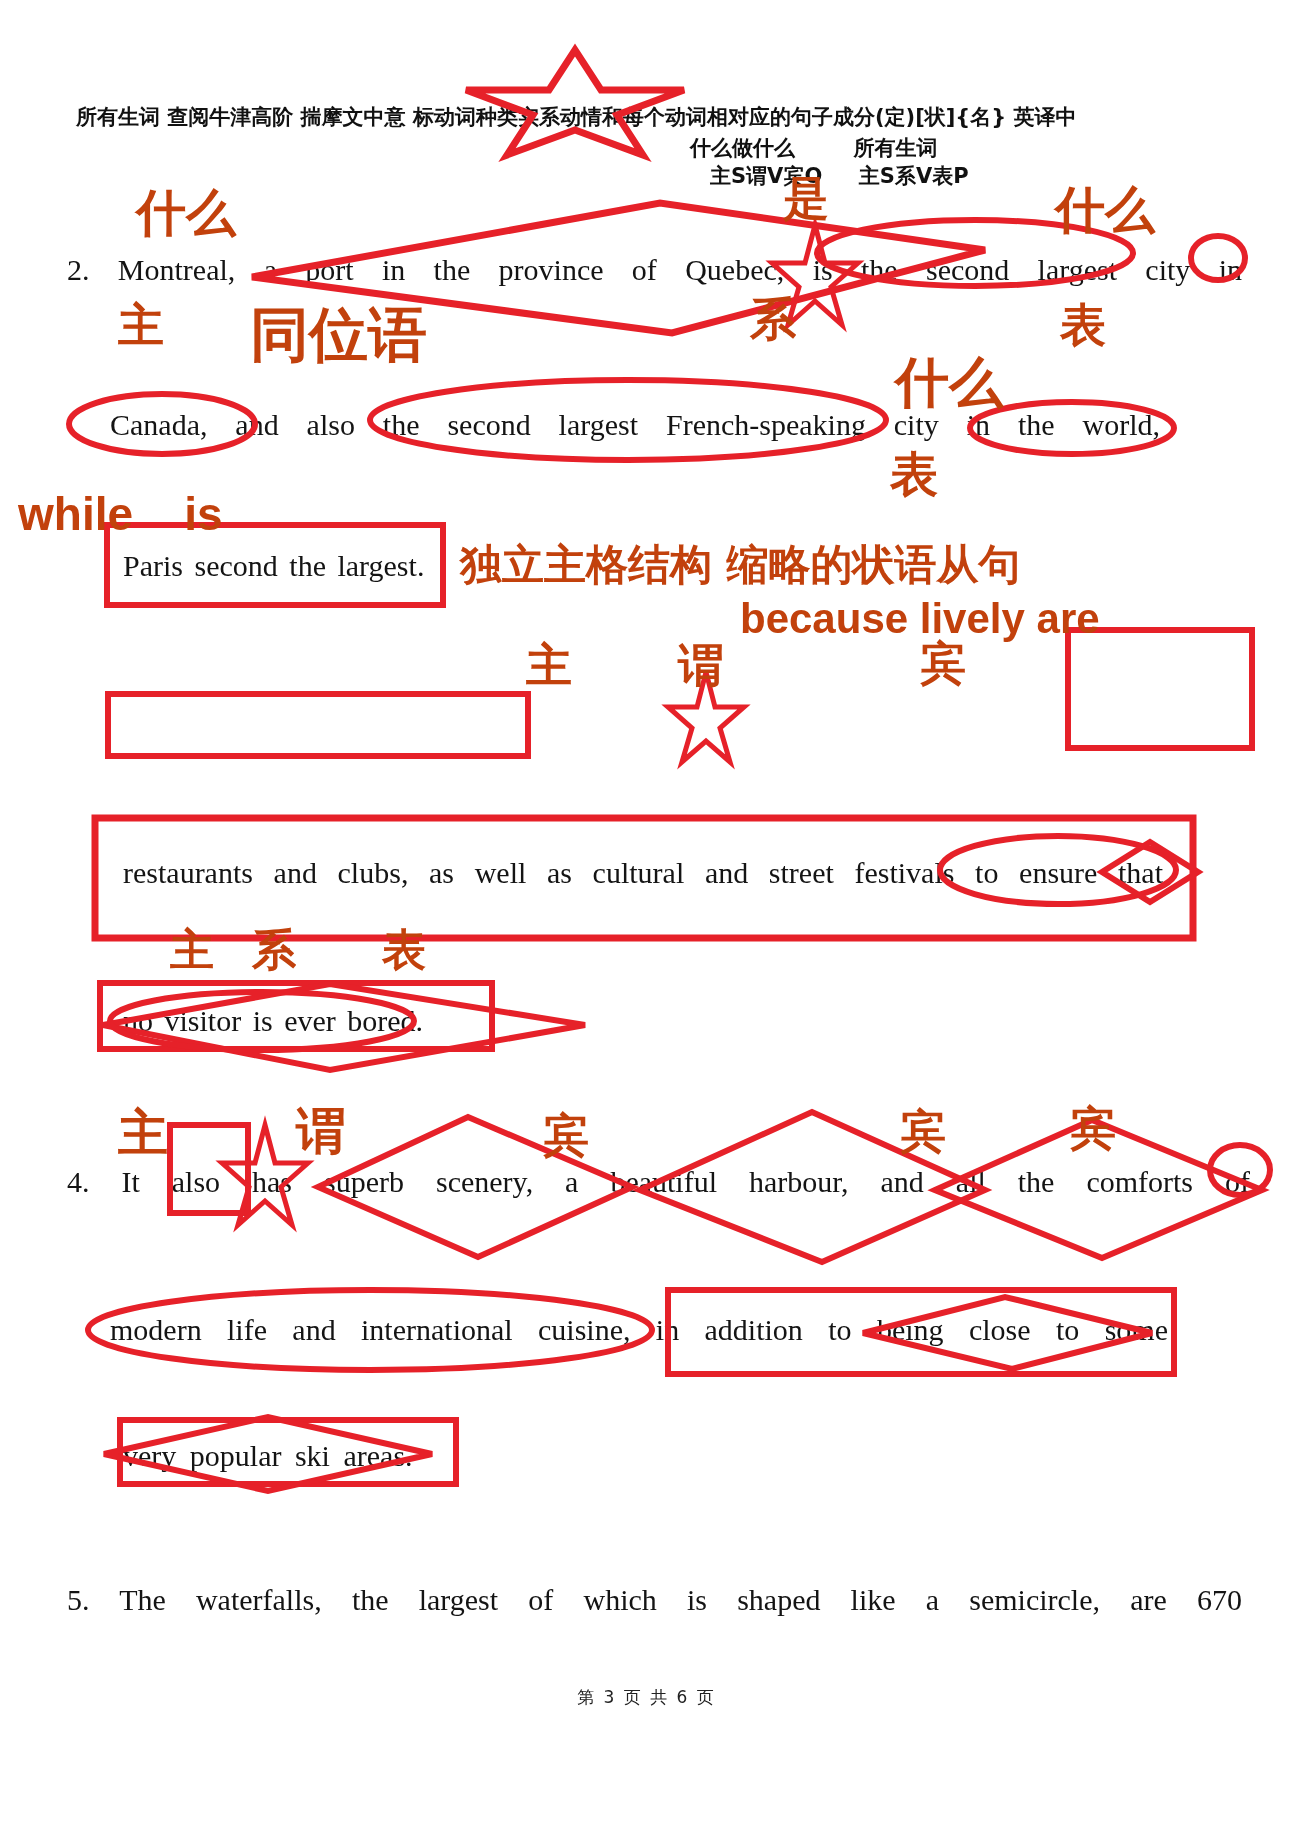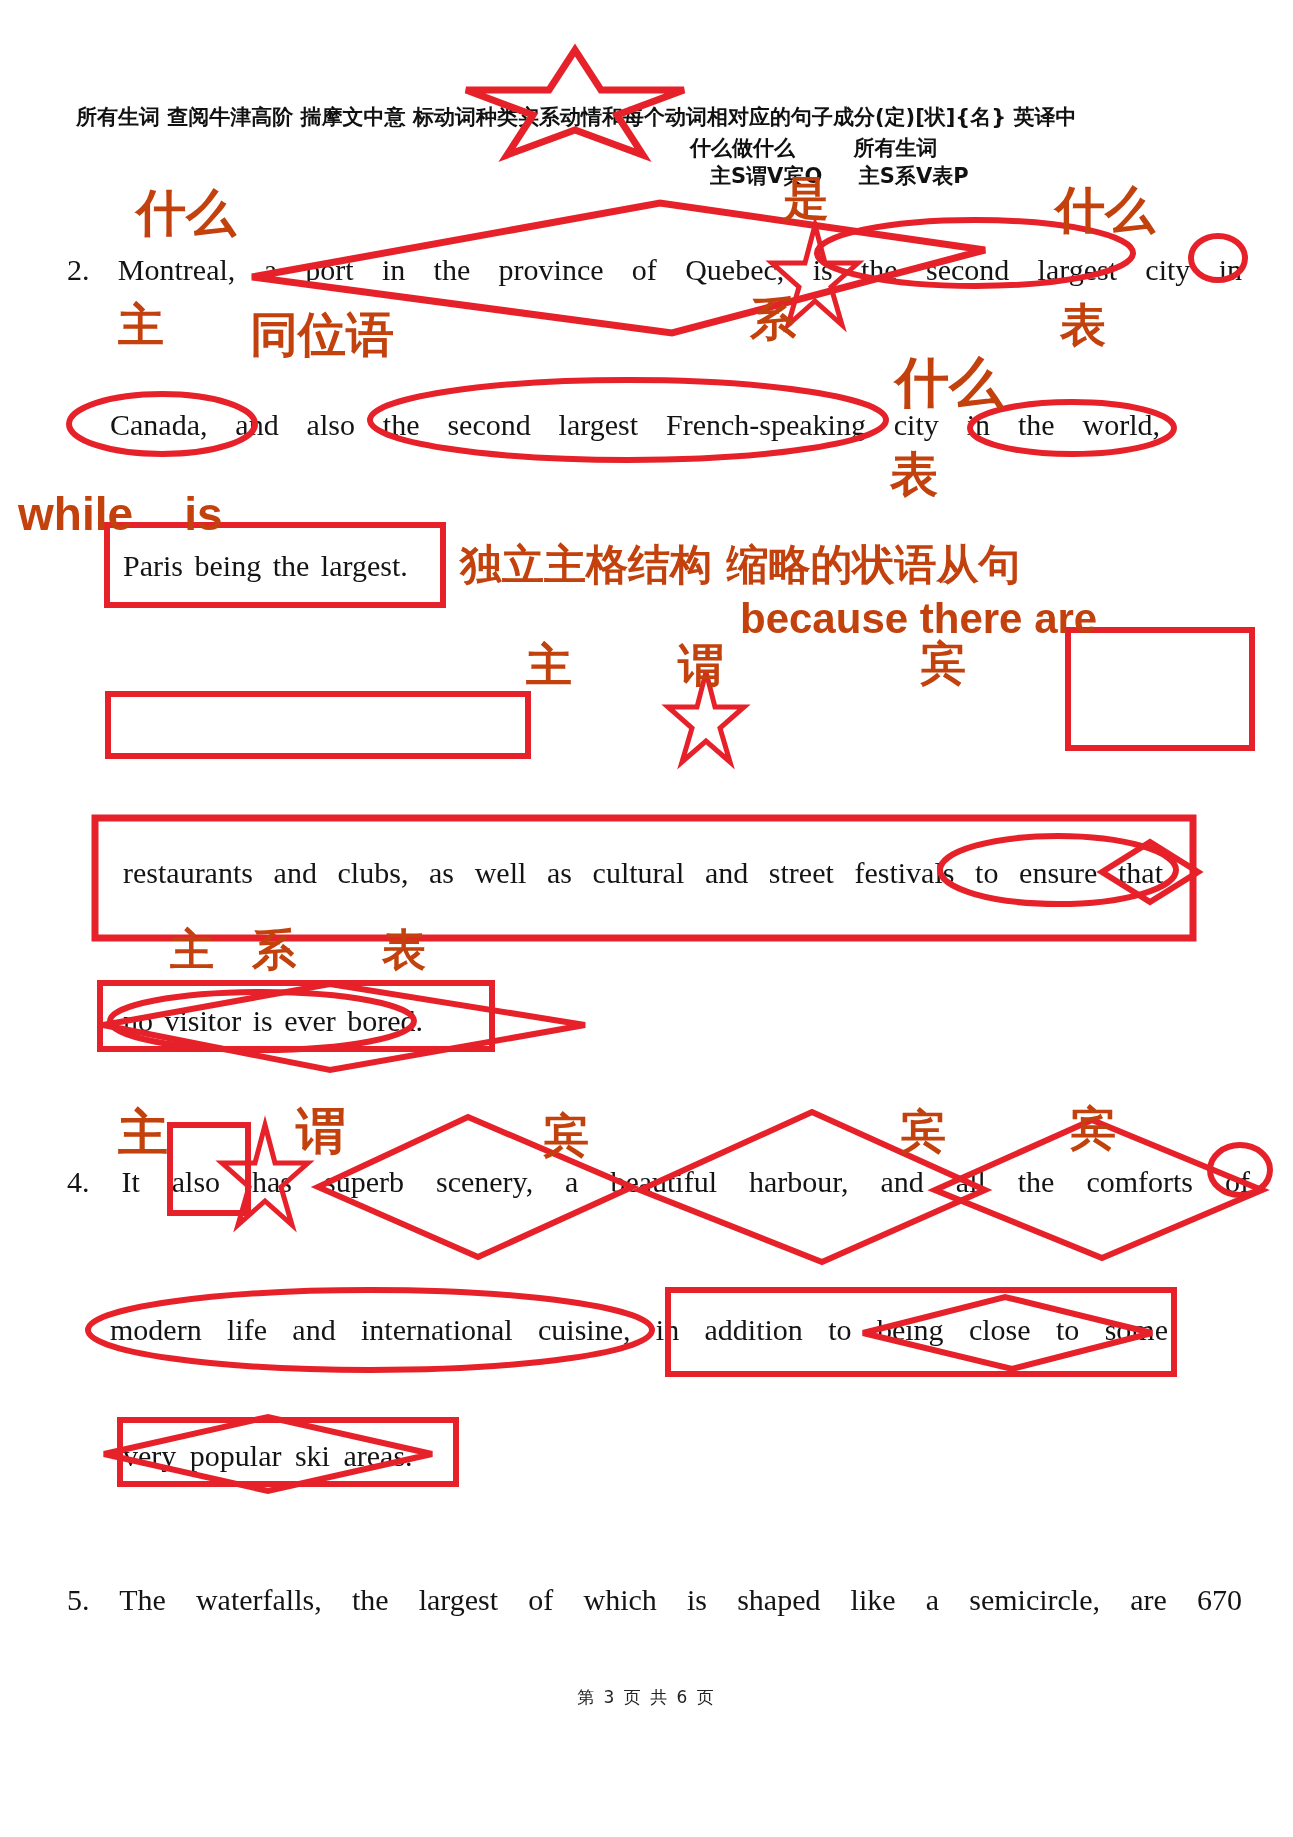--- a/index.html
+++ b/index.html
@@ -28,40 +28,40 @@
 <body>
 
 <div class="page">
 
   <div class="hdr" style="left:76px;top:103px;font-size:21px;">所有生词 查阅牛津高阶 揣摩文中意 标动词种类实系动情和每个动词相对应的句子成分(定)[状]{名} 英译中</div>
   <div class="hdr" style="left:690px;top:134px;font-size:21px;">什么做什么        所有生词</div>
   <div class="hdr" style="left:690px;top:162px;font-size:21px;margin-left:20px;">主S谓V宾O     主S系V表P</div>
 
   <div class="t just" style="left:67px;top:252px;width:1175px;">2. Montreal, a port in the province of Quebec, is the second largest city in</div>
   <div class="t just" style="left:110px;top:407px;width:1050px;">Canada, and also the second largest French-speaking city in the world,</div>
-  <div class="t" style="left:123px;top:548px;word-spacing:4px;">Paris being the largest.</div>
+  <div class="t" style="left:123px;top:548px;word-spacing:4px;">Paris second the largest.</div>
   <div class="t just" style="left:123px;top:855px;width:1040px;">restaurants and clubs, as well as cultural and street festivals to ensure that</div>
   <div class="t" style="left:123px;top:1003px;word-spacing:4px;">no visitor is ever bored.</div>
   <div class="t just" style="left:67px;top:1164px;width:1183px;">4. It also has superb scenery, a beautiful harbour, and all the comforts of</div>
   <div class="t just" style="left:110px;top:1312px;width:1058px;">modern life and international cuisine, in addition to being close to some</div>
   <div class="t" style="left:123px;top:1438px;word-spacing:6px;">very popular ski areas.</div>
   <div class="t just" style="left:67px;top:1582px;width:1175px;">5. The waterfalls, the largest of which is shaped like a semicircle, are 670</div>
 
   <div class="red" style="left:136px;top:188px;font-size:50px;">什么</div>
   <div class="red" style="left:783px;top:175px;font-size:46px;">是</div>
   <div class="red" style="left:1055px;top:185px;font-size:50px;">什么</div>
   <div class="red" style="left:118px;top:302px;font-size:46px;">主</div>
-  <div class="red" style="left:250px;top:310px;font-size:48px;">同位语</div>
+  <div class="red" style="left:250px;top:310px;font-size:59px;font-family:Liberation Mono, monospace;">同位语</div>
   <div class="red" style="left:750px;top:296px;font-size:46px;">系</div>
   <div class="red" style="left:1060px;top:302px;font-size:46px;">表</div>
   <div class="red" style="left:895px;top:356px;font-size:54px;">什么</div>
   <div class="red" style="left:890px;top:450px;font-size:48px;">表</div>
   <div class="red redsans" style="left:18px;top:460px;font-size:46px;margin-top:31px;">while    is</div>
   <div class="red" style="left:460px;top:544px;font-size:42px;">独立主格结构 缩略的状语从句</div>
-  <div class="red redsans" style="left:740px;top:598px;font-size:42px;">because there are</div>
+  <div class="red redsans" style="left:740px;top:598px;font-size:42px;">because lively are</div>
   <div class="red" style="left:526px;top:642px;font-size:46px;">主</div>
   <div class="red" style="left:678px;top:642px;font-size:46px;">谓</div>
   <div class="red" style="left:920px;top:640px;font-size:46px;">宾</div>
   <div class="red" style="left:170px;top:928px;font-size:44px;">主</div>
   <div class="red" style="left:252px;top:928px;font-size:44px;">系</div>
   <div class="red" style="left:382px;top:928px;font-size:44px;">表</div>
   <div class="red" style="left:118px;top:1108px;font-size:50px;">主</div>
   <div class="red" style="left:296px;top:1106px;font-size:50px;">谓</div>
   <div class="red" style="left:543px;top:1112px;font-size:46px;">宾</div>
   <div class="red" style="left:900px;top:1108px;font-size:46px;">宾</div>

